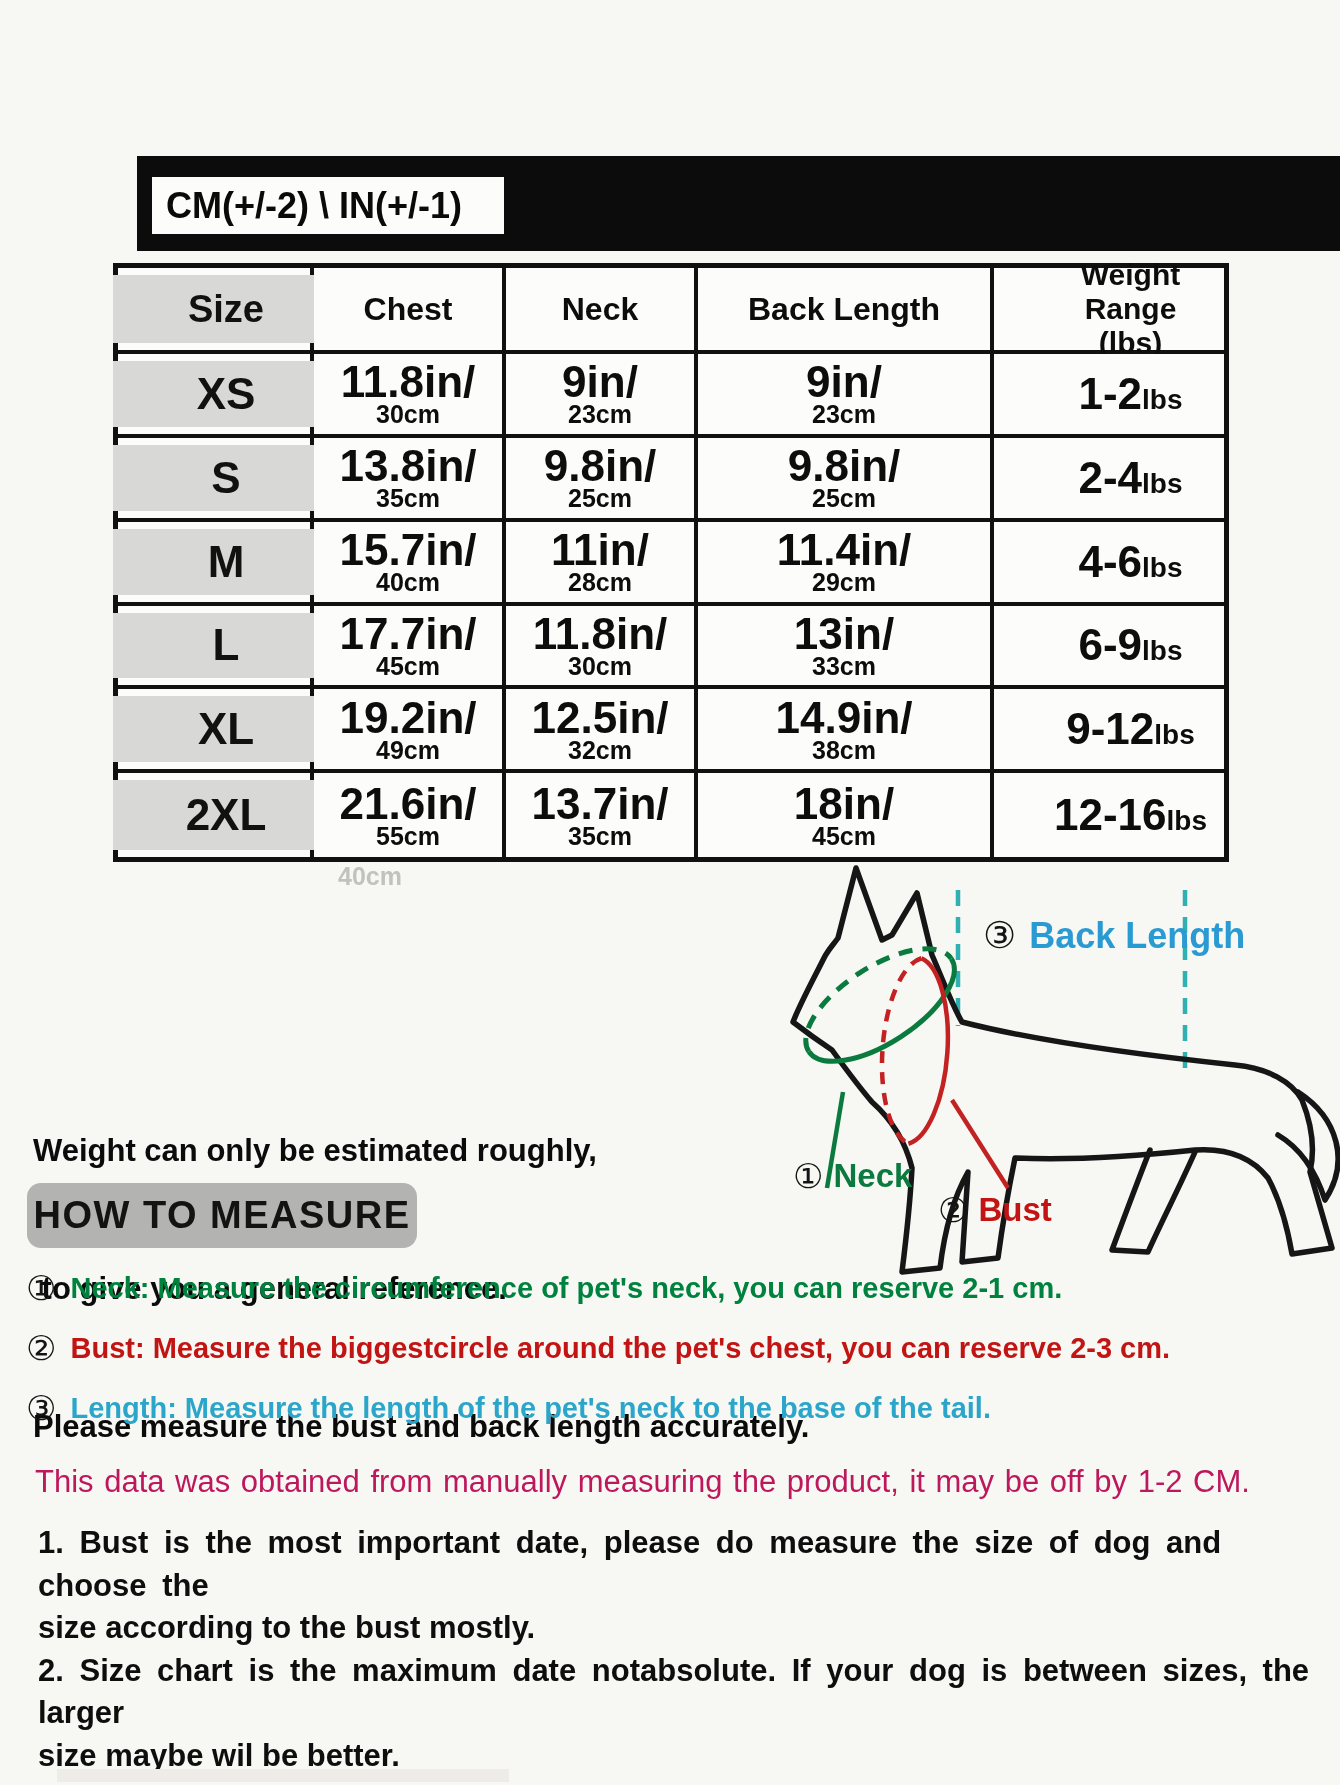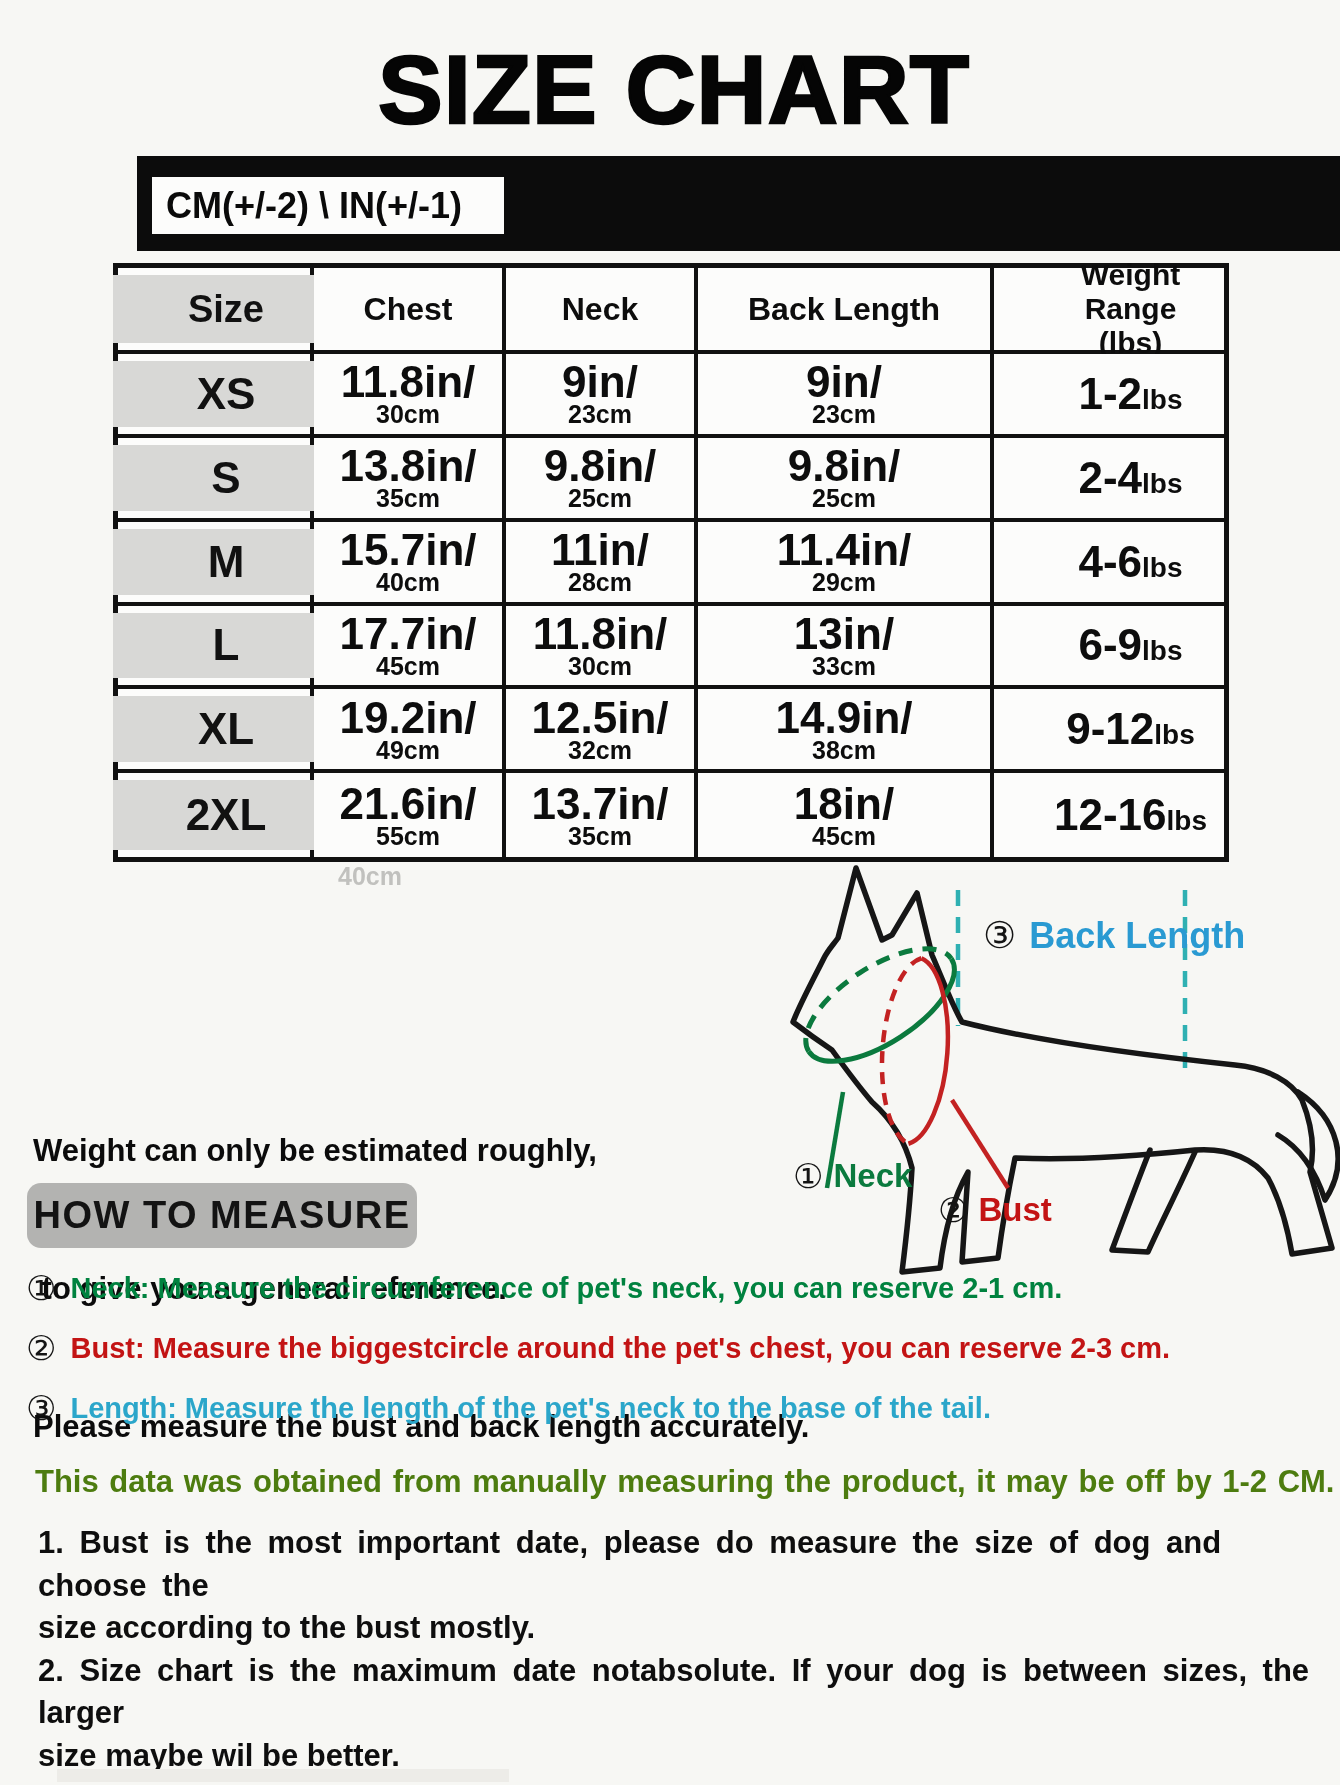--- a/index.html
+++ b/index.html
@@ -58,33 +58,32 @@
 
   
   .steps{position:absolute;left:26px;top:1266px;}
   .step{display:flex;align-items:center;height:44px;margin-bottom:16px;font-size:29px;font-weight:bold;}
   .step .circ{font-size:34px;margin-right:14px;}
   .step.green{color:#00823f;}
   .step.red{color:#c31414;}
   .step.teal{color:#2ba6ca;}
 
   
-  .warning{position:absolute;left:35px;top:1464px;font-size:31px;font-weight:bold;color:#4d7c0f;word-spacing:2px;}
+  .warning{position:absolute;left:35px;top:1464px;font-size:31px;font-weight:normal;color:#be185d;word-spacing:2px;}
   .bottom-notes{position:absolute;left:38px;top:1522px;font-size:31px;font-weight:bold;color:#0e0e0e;line-height:42.5px;}
   .bottom-notes div:nth-child(1),.bottom-notes div:nth-child(3){word-spacing:7px;}
   .foot-bar{position:absolute;left:57px;top:1769px;width:452px;height:13px;background:#edece8;}
 
   svg.overlay{position:absolute;left:0;top:0;pointer-events:none;}
 </style>
 </head>
 <body>
 
 <div class="page">
 
-  <div class="title">SIZE CHART</div>
 
   <div class="unit-bar">
     <div class="unit-box">CM(+/-2) \ IN(+/-1)</div>
   </div>
 
   <div class="size-table">
 
     <div class="tcell hdr size-col">
         <div class="graybox">Size</div>
       </div>

